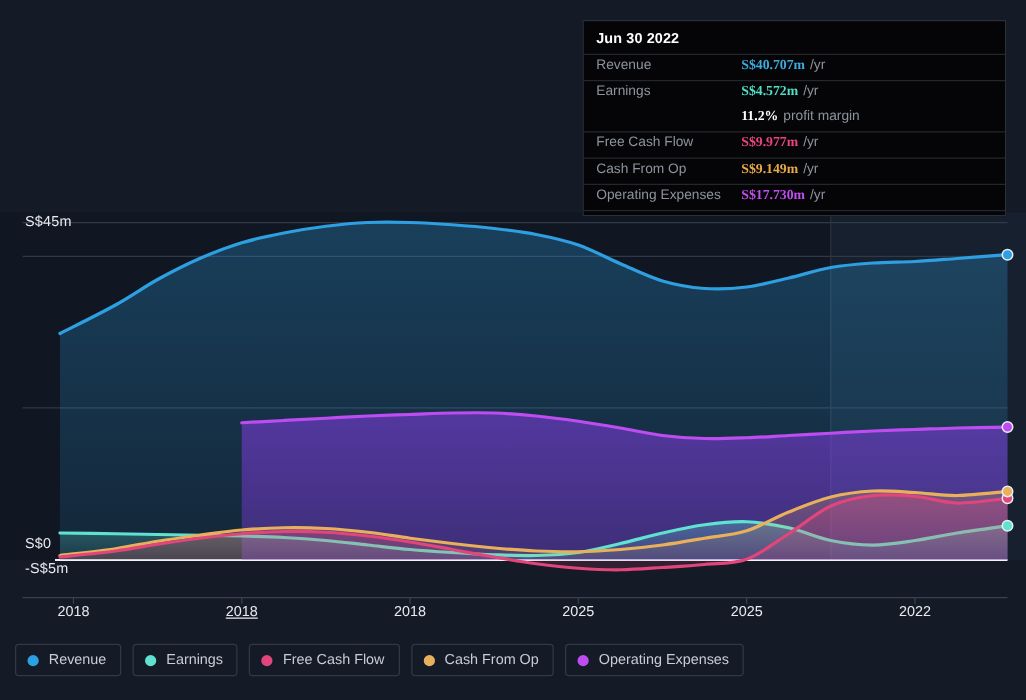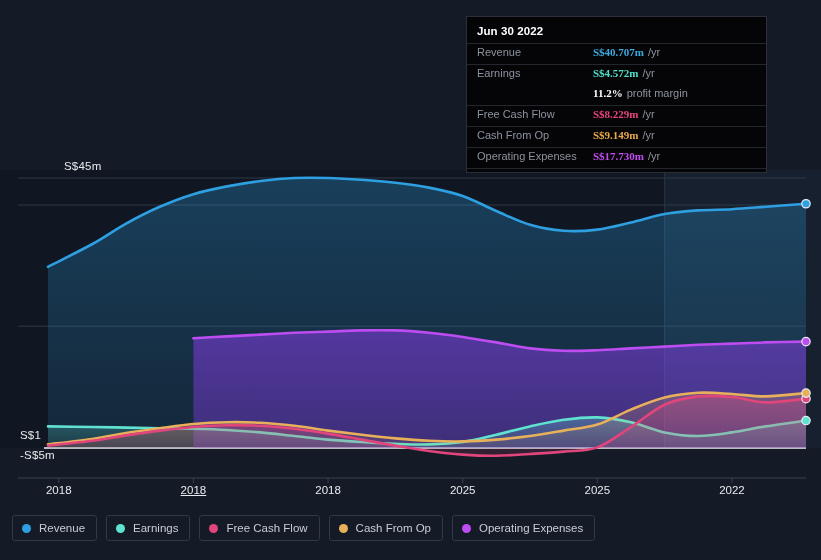--- a/index.html
+++ b/index.html
@@ -5,29 +5,29 @@
   html,body{margin:0;padding:0;background:#141a26;}
   body{width:821px;height:560px;overflow:hidden;font-family:"Liberation Sans",sans-serif;}
   #root{position:relative;width:821px;height:560px;background:#141a26;}
 
   
   #plot{position:absolute;left:0;top:0;width:821px;height:500px;}
   #svg{position:absolute;left:0;top:0;}
 
   
   .ylab{position:absolute;color:#e8eaee;font-size:11.5px;letter-spacing:.2px;white-space:nowrap;}
-  .ylab-45{left:20px;top:160px;margin-left:44px;}
+  .ylab-45{left:20px;top:172px;}
   .ylab-0{left:20px;top:429px;}
   .ylab-n5{left:20px;top:449px;}
 
   
   .xlab{position:absolute;top:484px;color:#e8eaee;font-size:11.5px;transform:translateX(-50%);white-space:nowrap;}
 
   
-  #tooltip{position:absolute;left:466px;top:16px;width:301px;background:#050507;
+  #tooltip{position:absolute;left:466px;top:16px;width:339px;background:#050507;
            border:1px solid #2a2f3a;box-sizing:border-box;padding:7px 0 3px 0;}
   #tt-date{color:#ffffff;font-size:11.5px;font-weight:bold;padding:1px 10px 6px 10px;letter-spacing:.1px;}
   .tt-row{display:flex;align-items:baseline;border-top:1px solid #23262d;
           padding:2px 10px 2px 10px;min-height:16px;}
   .tt-label{color:#8d939e;font-size:11px;width:116px;flex:0 0 116px;white-space:nowrap;}
   .tt-val{font-size:11px;font-weight:bold;white-space:nowrap;font-family:Liberation Serif, serif;}
   .tt-unit{color:#8d939e;font-size:11px;margin-left:4px;white-space:nowrap;}
   .tt-row.sub{border-top:none;}
   .tt-row.last{border-bottom:1px solid #23262d;}
 
@@ -104,21 +104,21 @@
         </g>
         <circle cx="806" cy="203.75799999999998" r="4.2" fill="#2e9fe0" stroke="#e9edf3" stroke-width="1.2"></circle>
         <circle cx="806" cy="420.568" r="4.2" fill="#5fe3d0" stroke="#e9edf3" stroke-width="1.2"></circle>
         <circle cx="806" cy="398.626" r="4.2" fill="#e0457c" stroke="#e9edf3" stroke-width="1.2"></circle>
         <circle cx="806" cy="393.106" r="4.2" fill="#e8b05a" stroke="#e9edf3" stroke-width="1.2"></circle>
         <circle cx="806" cy="341.62" r="4.2" fill="#bd4df0" stroke="#e9edf3" stroke-width="1.2"></circle>
       </svg>
   </div>
 
   <div class="ylab ylab-45">S$45m</div>
-  <div class="ylab ylab-0">S$1</div>
+  <div class="ylab ylab-0">S$0</div>
   <div class="ylab ylab-n5">-S$5m</div>
 
   <div id="xlabels">
       <div class="xlab" style="left: 58.7709px;">2018</div>
       <div class="xlab" style="left: 193.407px; text-decoration: underline;">2018</div>
       <div class="xlab" style="left: 328.043px;">2018</div>
       <div class="xlab" style="left: 462.679px;">2025</div>
       <div class="xlab" style="left: 597.314px;">2025</div>
       <div class="xlab" style="left: 731.95px;">2022</div>
     </div>
@@ -136,21 +136,21 @@
           <span class="tt-val" style="color: rgb(79, 223, 200);">S$4.572m</span>
           <span class="tt-unit">/yr</span>
         </div>
         <div class="tt-row sub">
           <span class="tt-label"></span>
           <span class="tt-val" style="color: rgb(255, 255, 255);">11.2%</span>
           <span class="tt-unit">profit margin</span>
         </div>
         <div class="tt-row">
           <span class="tt-label">Free Cash Flow</span>
-          <span class="tt-val" style="color: rgb(232, 69, 124);">S$8.229m</span>
+          <span class="tt-val" style="color: rgb(232, 69, 124);">S$9.977m</span>
           <span class="tt-unit">/yr</span>
         </div>
         <div class="tt-row">
           <span class="tt-label">Cash From Op</span>
           <span class="tt-val" style="color: rgb(232, 169, 74);">S$9.149m</span>
           <span class="tt-unit">/yr</span>
         </div>
         <div class="tt-row last">
           <span class="tt-label">Operating Expenses</span>
           <span class="tt-val" style="color: rgb(194, 77, 240);">S$17.730m</span>

